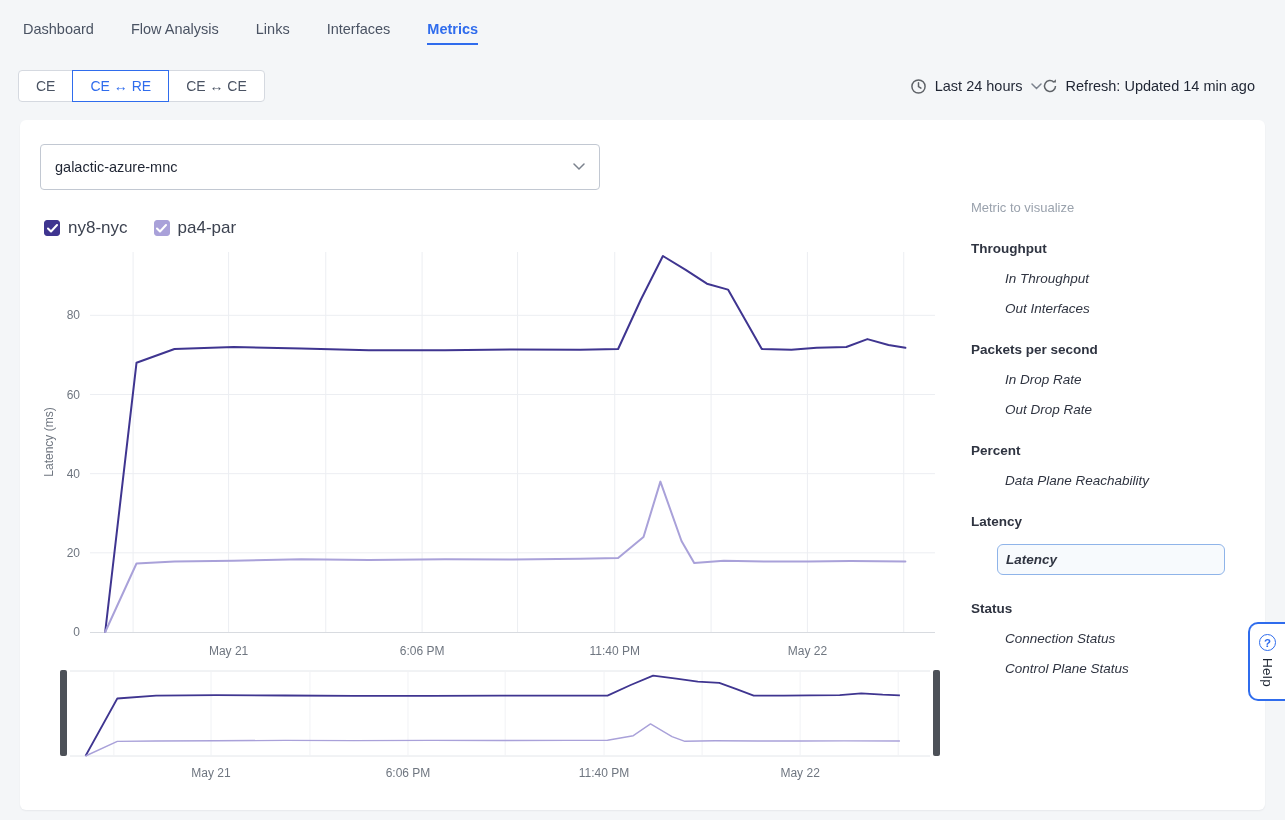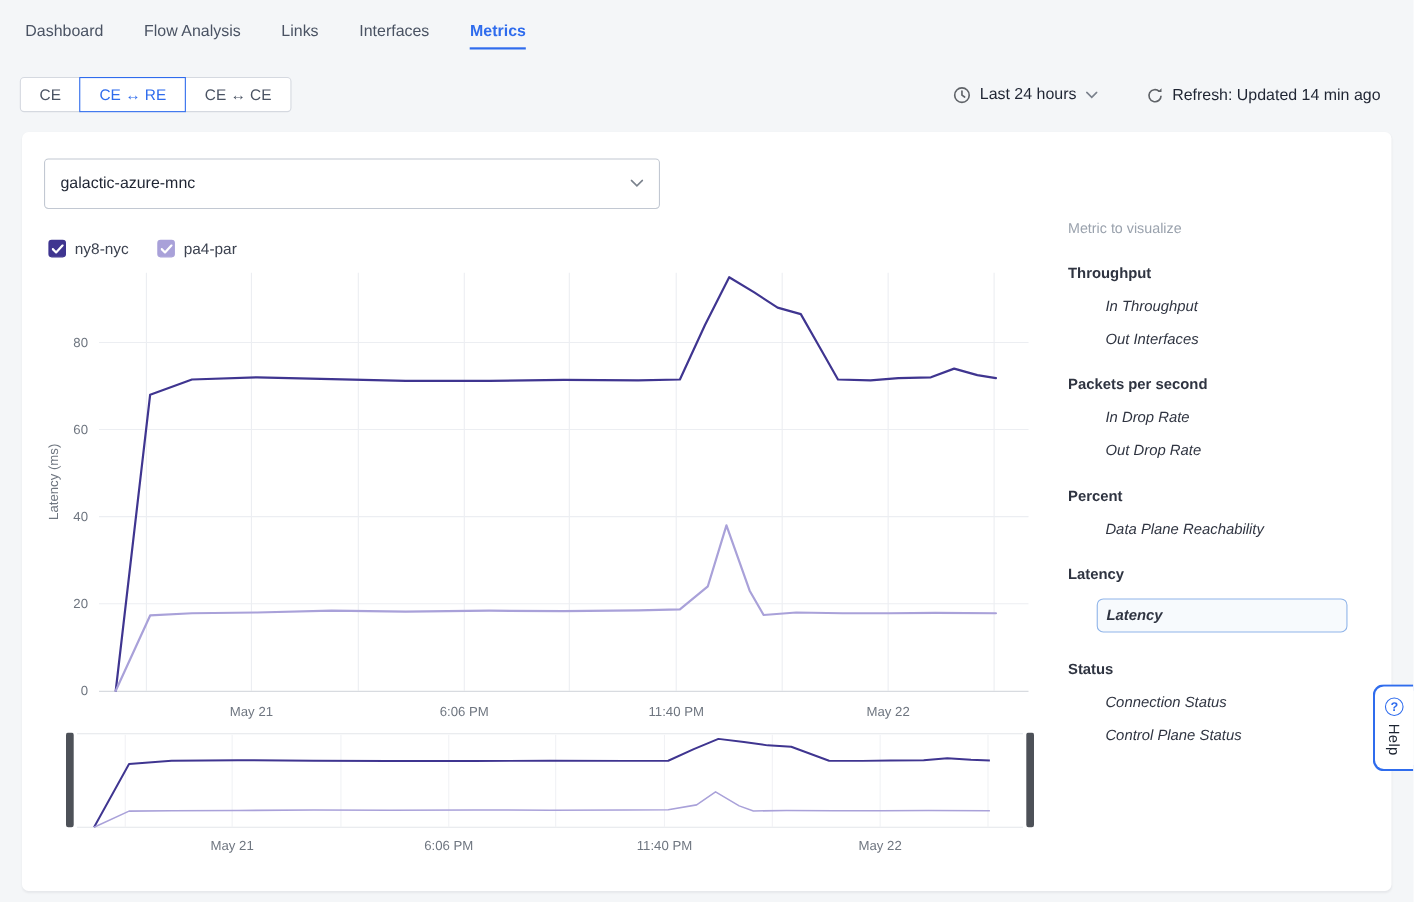--- a/index.html
+++ b/index.html
@@ -19,35 +19,35 @@
   .tab.active { color:#2f6ced; font-weight:700; border-bottom-color:#2f6ced; }
 
   
   .controls { display:flex; align-items:center; margin:25px 30px 0 18px; height:32px; }
   .seg-group { display:flex; }
   .seg { background:#fff; border:1px solid #d5d9e0; color:#4a5363; font-size:14px; height:32px;
          padding:0 17px; display:flex; align-items:center; cursor:pointer; margin-left:-1px; }
   .seg:first-child { border-radius:4px 0 0 4px; margin-left:0; }
   .seg:last-child { border-radius:0 4px 4px 0; }
   .seg.selected { border-color:#2f6ced; color:#2f6ced; position:relative; z-index:2; }
-  .ctrl-right { margin-left:auto; display:flex; align-items:flex-end; gap:44px; }
+  .ctrl-right { margin-left:auto; display:flex; align-items:flex-start; }
   .time-range, .refresh { display:flex; align-items:center; gap:8px; font-size:14.5px; color:#1f2533; cursor:pointer; }
   .icon { display:inline-flex; align-items:center; }
 
   
   .card { margin:18px 20px 0 20px; width:1245px; height:690px; background:#fff; border-radius:6px;
           box-shadow:0 1px 2px rgba(16,24,40,.06); display:flex; }
   .chart-col { width:948px; padding-left:20px; }
 
   .select-box { margin-top:24px; width:560px; height:46px; border:1px solid #c2c8d2; border-radius:4px;
                 display:flex; align-items:center; justify-content:space-between; padding:0 14px;
                 font-size:14.5px; color:#1f2533; cursor:pointer; background:#fff; }
 
   .legend { margin:28px 0 0 4px; display:flex; gap:26px; align-items:center; }
-  .legend-item { display:flex; align-items:center; gap:8px; font-size:14px; color:#3c4250; cursor:pointer; }
+  .legend-item { display:flex; align-items:center; gap:8px; font-size:17px; color:#3c4250; cursor:pointer; }
   .checkbox { width:16px; height:16px; border-radius:3px; display:flex; align-items:center; justify-content:center; border:1px solid transparent; }
 
   #main-chart { display:block; margin-top:8px; }
   #brush-chart { display:block; margin:12px 0 0 20px; }
   svg { font-family:"Liberation Sans", sans-serif; }
   svg text.tick { font-size:12px; fill:#6f7680; }
 
   
   .metrics-panel { width:297px; padding-top:80px;margin-left:12px; }
   .mp-title { font-size:13px; color:#9aa2ad; }

